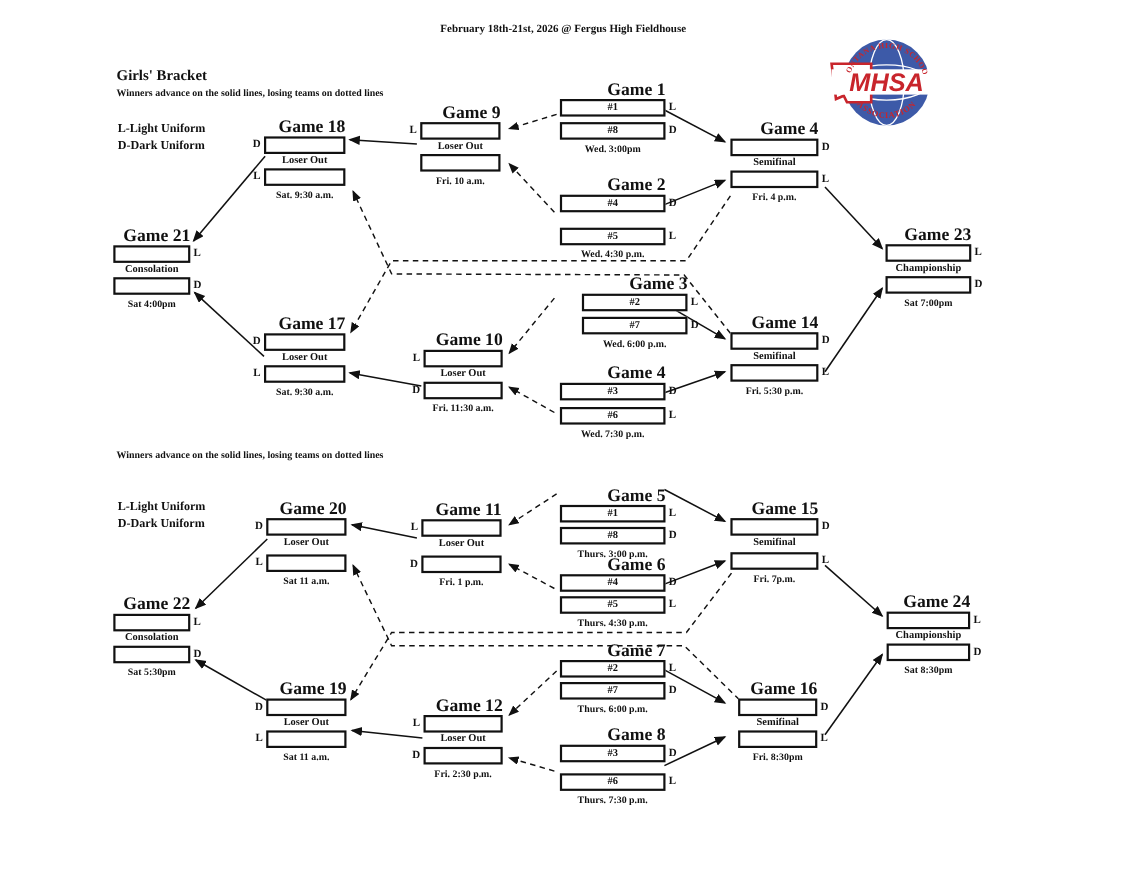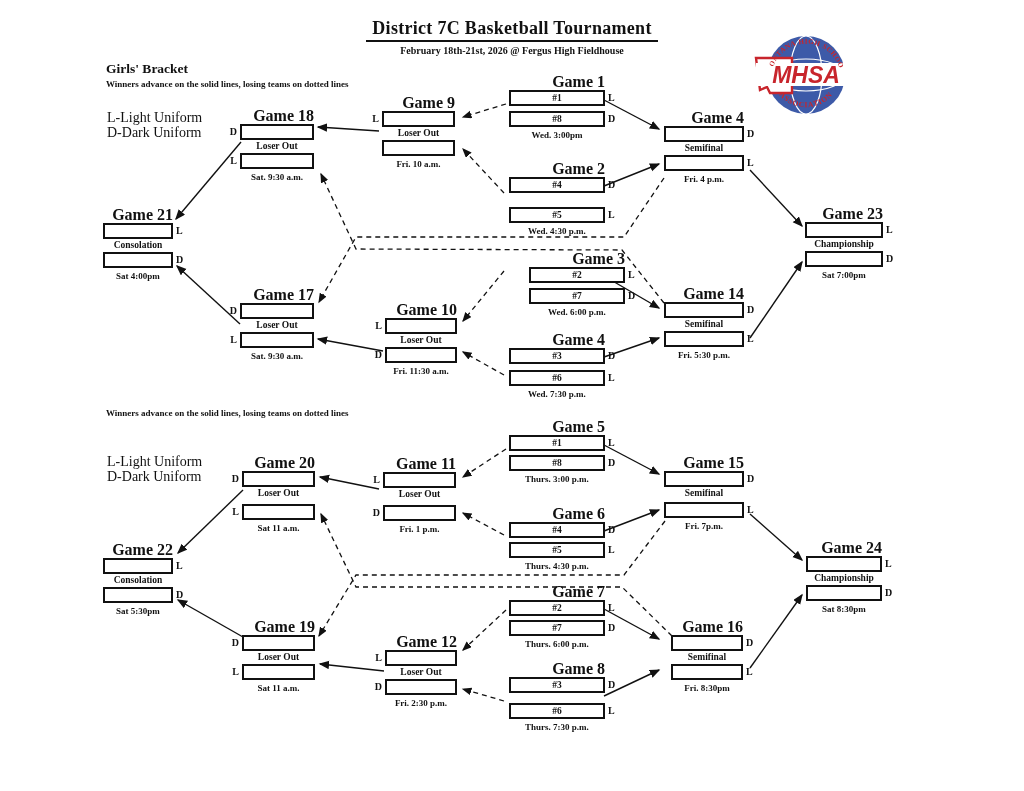--- a/index.html
+++ b/index.html
@@ -6,21 +6,21 @@
   #page{position:relative;width:1024px;height:791px;background:#ffffff;overflow:hidden;
         font-family:"Liberation Serif","DejaVu Serif",serif;color:#111;font-weight:bold;}
   #lines{position:absolute;left:0;top:0;z-index:1;}
   .hdr{position:absolute;left:0;top:18px;width:100%;text-align:center;z-index:2;}
   .hdr .t{font-size:18px;font-weight:bold;display:inline-block;border-bottom:2px solid #111;
           padding:0 6px 1px 6px;letter-spacing:.3px;}
   .hdr .s{font-size:10px;font-weight:bold;margin-top:3px;}
   .bk-head{position:absolute;z-index:2;}
   .bk-head .bh{font-size:13.5px;font-weight:bold;}
   .bk-head .bn{font-size:9px;font-weight:bold;margin-top:2px;}
-  .legend{position:absolute;z-index:2;font-size:14px;font-weight:normal;line-height:15px;}
+  .legend{position:absolute;z-index:2;font-size:11px;font-weight:bold;line-height:15px;}
   .game{position:absolute;z-index:3;}
   .gt{font-size:16px;height:13px;line-height:13px;text-align:right;margin-bottom:2px;white-space:nowrap;}
   .row{display:flex;height:16px;}
   .Lb .row{flex-direction:row-reverse;}
   .lt{width:14px;font-size:10px;line-height:16px;flex:0 0 14px;}
   .La .lt{text-align:right;padding-right:3px;box-sizing:border-box;}
   .Lb .lt{text-align:left;padding-left:3px;box-sizing:border-box;}
   .box{flex:1;border:2px solid #111;background:#fff;font-size:9.5px;line-height:12px;
        text-align:center;overflow:hidden;}
   .ml{font-size:9.5px;height:10px;line-height:10px;text-align:center;margin-top:1px;white-space:nowrap;}
@@ -76,21 +76,20 @@
       <line x1="506" y1="449" x2="463" y2="477" marker-end="url(#ah)"></line>
       <line x1="504" y1="535" x2="463" y2="513" marker-end="url(#ah)"></line>
       <line x1="506" y1="610" x2="463" y2="650" marker-end="url(#ah)"></line>
       <line x1="504" y1="701" x2="463" y2="689" marker-end="url(#ah)"></line>
       <polyline points="665,521 624,575 356,575 319,636" marker-end="url(#ah)"></polyline>
       <polyline points="672,636 622,587 356,587 321,514" marker-end="url(#ah)"></polyline>
     </g>
   </svg>
 
   <div class="hdr">
-    <div class="t">District 7C Basketball Tournament</div>
     <div class="s">February 18th-21st, 2026 @ Fergus High Fieldhouse</div>
   </div>
 
   <svg class="logo" width="106" height="94" viewBox="0 0 106 94">
     <circle cx="56" cy="47" r="39" fill="#3d5aa8"></circle>
     <ellipse cx="56" cy="47" rx="39" ry="16" fill="none" stroke="#ffffff" stroke-width="1.2"></ellipse>
     <ellipse cx="56" cy="47" rx="16" ry="39" fill="none" stroke="#ffffff" stroke-width="1.2"></ellipse>
     <path d="M6,30 L42,30 L42,65 L20,65 L17,59 L10,62 Z" fill="#ffffff" stroke="#c8252c" stroke-width="2.4"></path>
     <rect x="6" y="35" width="98" height="23" fill="#ffffff"></rect>
     <path id="ta" d="M23,39 A35,35 0 0 1 89,39" fill="none"></path>
@@ -278,21 +277,21 @@
         <span class="box"></span>
       </div>
     <div class="ml">Championship</div>
     <div class="row" style="margin-top:2px">
         <span class="lt">D</span>
         <span class="box"></span>
       </div>
     <div class="tm">Sat 7:00pm</div>
   </div>
 
-  <div class="game Lb" style="left:509px;top:420px;width:110px">
+  <div class="game Lb" style="left:509px;top:444px;width:110px">
     <div class="gt">Game 5</div>
     <div class="row">
         <span class="lt">L</span>
         <span class="box">#1</span>
       </div>
     <div class="row" style="margin-top:4px">
         <span class="lt">D</span>
         <span class="box">#8</span>
       </div>
     <div class="tm">Thurs. 3:00 p.m.</div>

